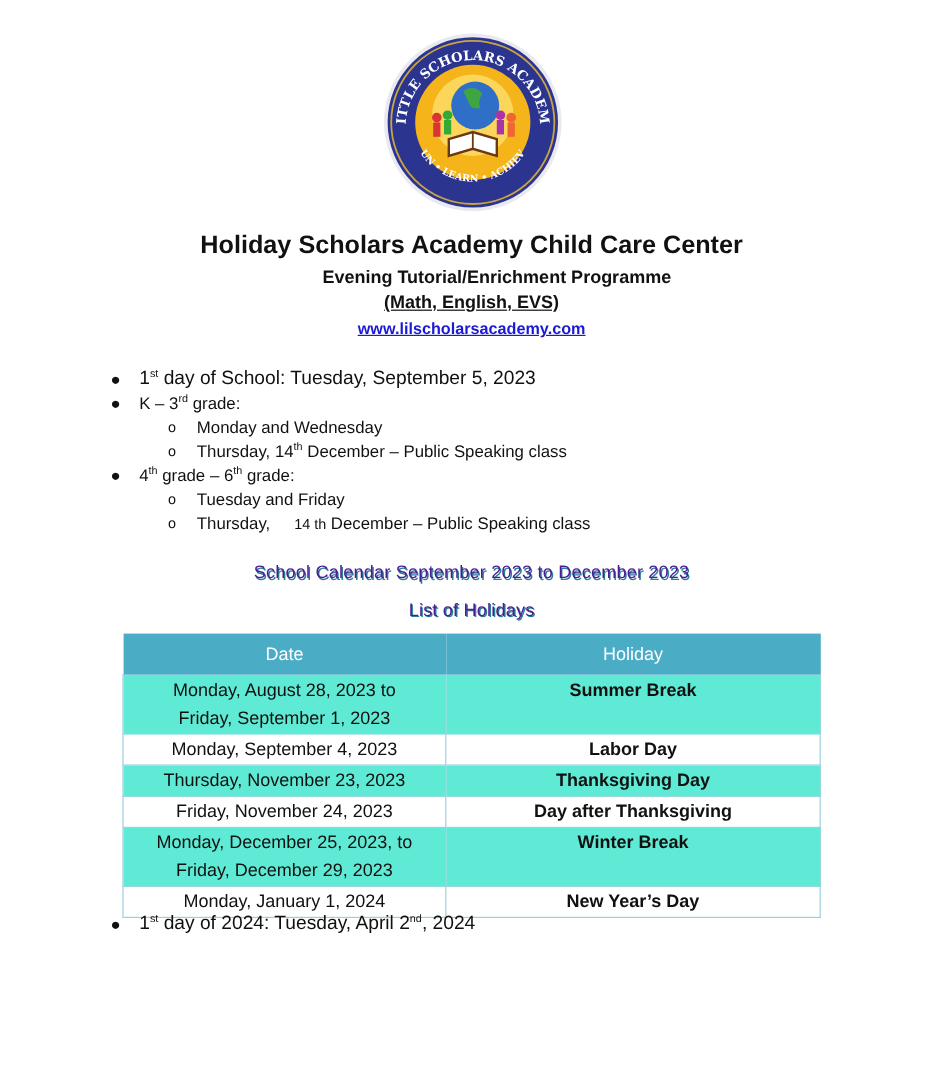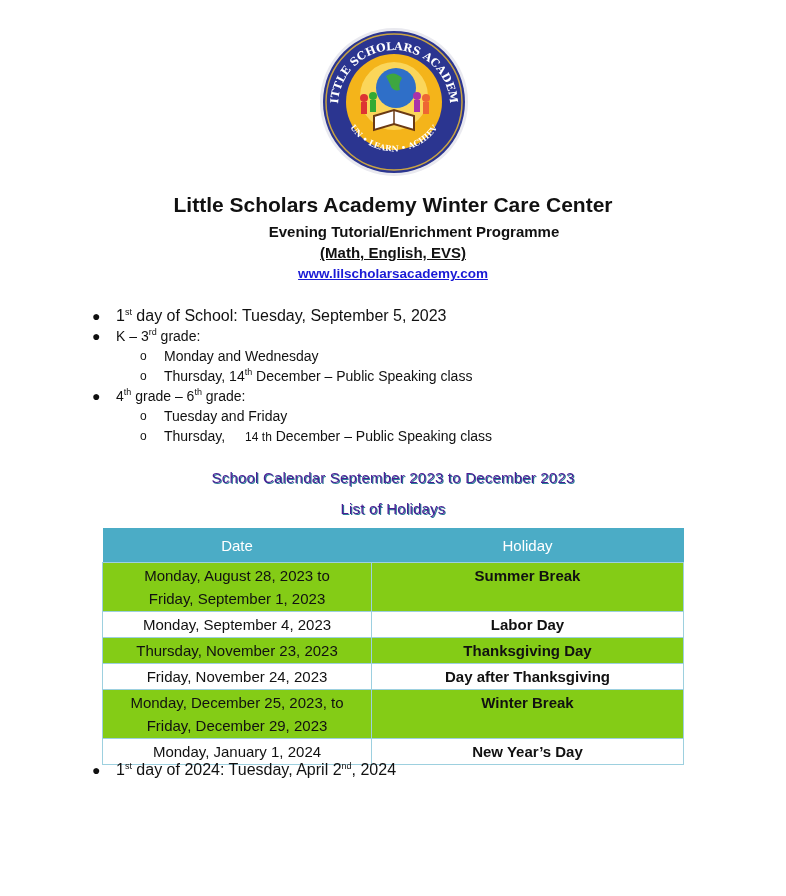--- a/index.html
+++ b/index.html
@@ -19,21 +19,21 @@
   .sb .txt { position:absolute; left:76px; white-space:nowrap; }
   sup { font-size:9px; vertical-align:6px; line-height:0; }
   .small { font-size:12px;margin-left:16px; }
   .ctitle { font-size:15px; color:#4c1d95; font-weight:normal; letter-spacing:0.2px;
             text-shadow:1px 1px 0 #2a7f98, -0.5px -0.5px 0 #fff; }
   .ct1 { top:469px; }
   .ct2 { top:500px;text-align:center; }
   table { position:absolute; left:102px; top:528px; width:582px; border-collapse:collapse; font-size:15px; }
   th { background:#4bacc6; color:#fff; font-weight:normal; height:34px; padding:0; }
   td { border:1px solid #9dd0df; padding:1px 4px; text-align:center; vertical-align:top; line-height:23px; }
-  tr.alt td { background:#84cc16; }
+  tr.alt td { background:#5eead4; }
   td.h { font-weight:bold; }
   td.d { width:260px; }
   .last { position:absolute; left:88px; top:760px; font-size:16px; }
 </style>
 </head>
 <body>
 
 <svg class="logo" viewBox="0 0 156 152">
   <circle cx="78" cy="76" r="74" fill="#e9e9ef"></circle>
   <circle cx="78" cy="76" r="71" fill="#2b3590"></circle>
@@ -57,21 +57,21 @@
     <path id="arcBot" d="M36 104 A52 52 0 0 0 120 104"></path>
   </defs>
   <text font-family="'DejaVu Serif', serif" font-size="11" font-weight="bold" fill="#fff">
     <textPath href="#arcTop" startOffset="50%" text-anchor="middle">LITTLE SCHOLARS ACADEMY</textPath>
   </text>
   <text font-family="'DejaVu Serif', serif" font-size="8" font-weight="bold" fill="#fff">
     <textPath href="#arcBot" startOffset="50%" text-anchor="middle">FUN • LEARN • ACHIEVE</textPath>
   </text>
 </svg>
 
-<div class="center title">Little Scholars Academy Winter Care Center</div>
+<div class="center title">Holiday Scholars Academy Child Care Center</div>
 <div class="center sub1">Evening Tutorial/Enrichment Programme</div>
 <div class="center sub2">(Math, English, EVS)</div>
 <div class="center url">www.lilscholarsacademy.com</div>
 
 <div class="bullets">
   <div class="b big">
     <span class="dot">●</span>
     <span class="txt"><span>1</span><sup>st</sup><span> day of School: Tuesday, September 5, 2023</span></span>
   </div>
   <div class="b">

